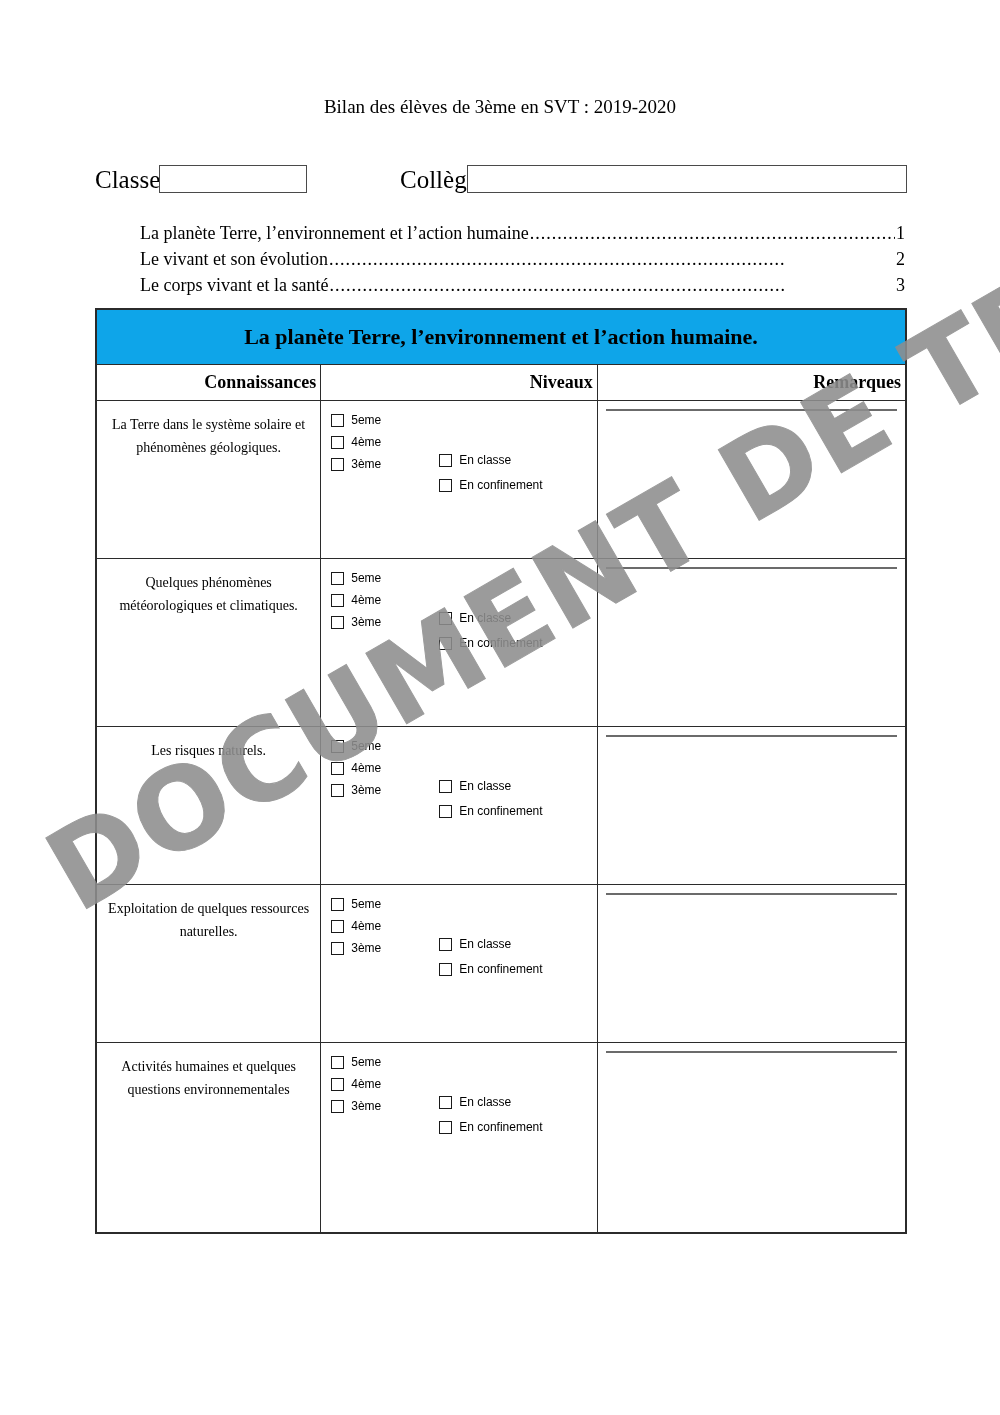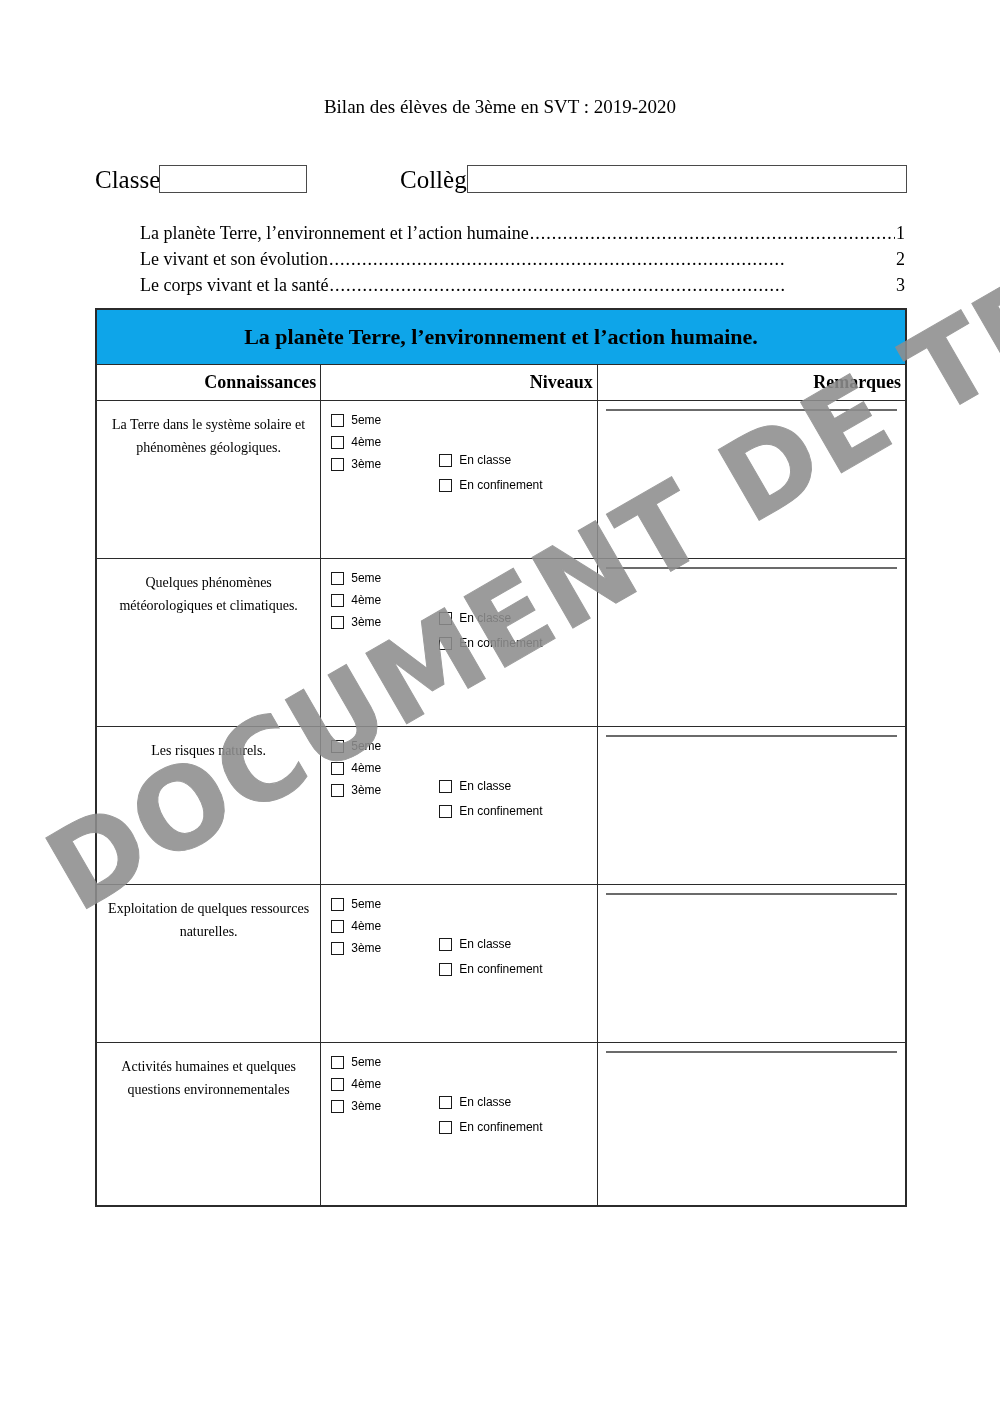--- a/index.html
+++ b/index.html
@@ -169,21 +169,21 @@
     width: 100%;
     height: 100%;
     box-sizing: border-box;
     background: #fff;
   }
 
   .row-h1 { height: 158px; }
   .row-h2 { height: 168px; }
   .row-h3 { height: 158px; }
   .row-h4 { height: 158px; }
-  .row-h5 { height: 163px; border-radius: 13px; }
+  .row-h5 { height: 190px; border-radius: 13px; }
 
   
   .watermark {
     position: absolute;
     top: 0;
     left: 0;
     width: 1000px;
     height: 1415px;
     pointer-events: none;
     z-index: 5;

